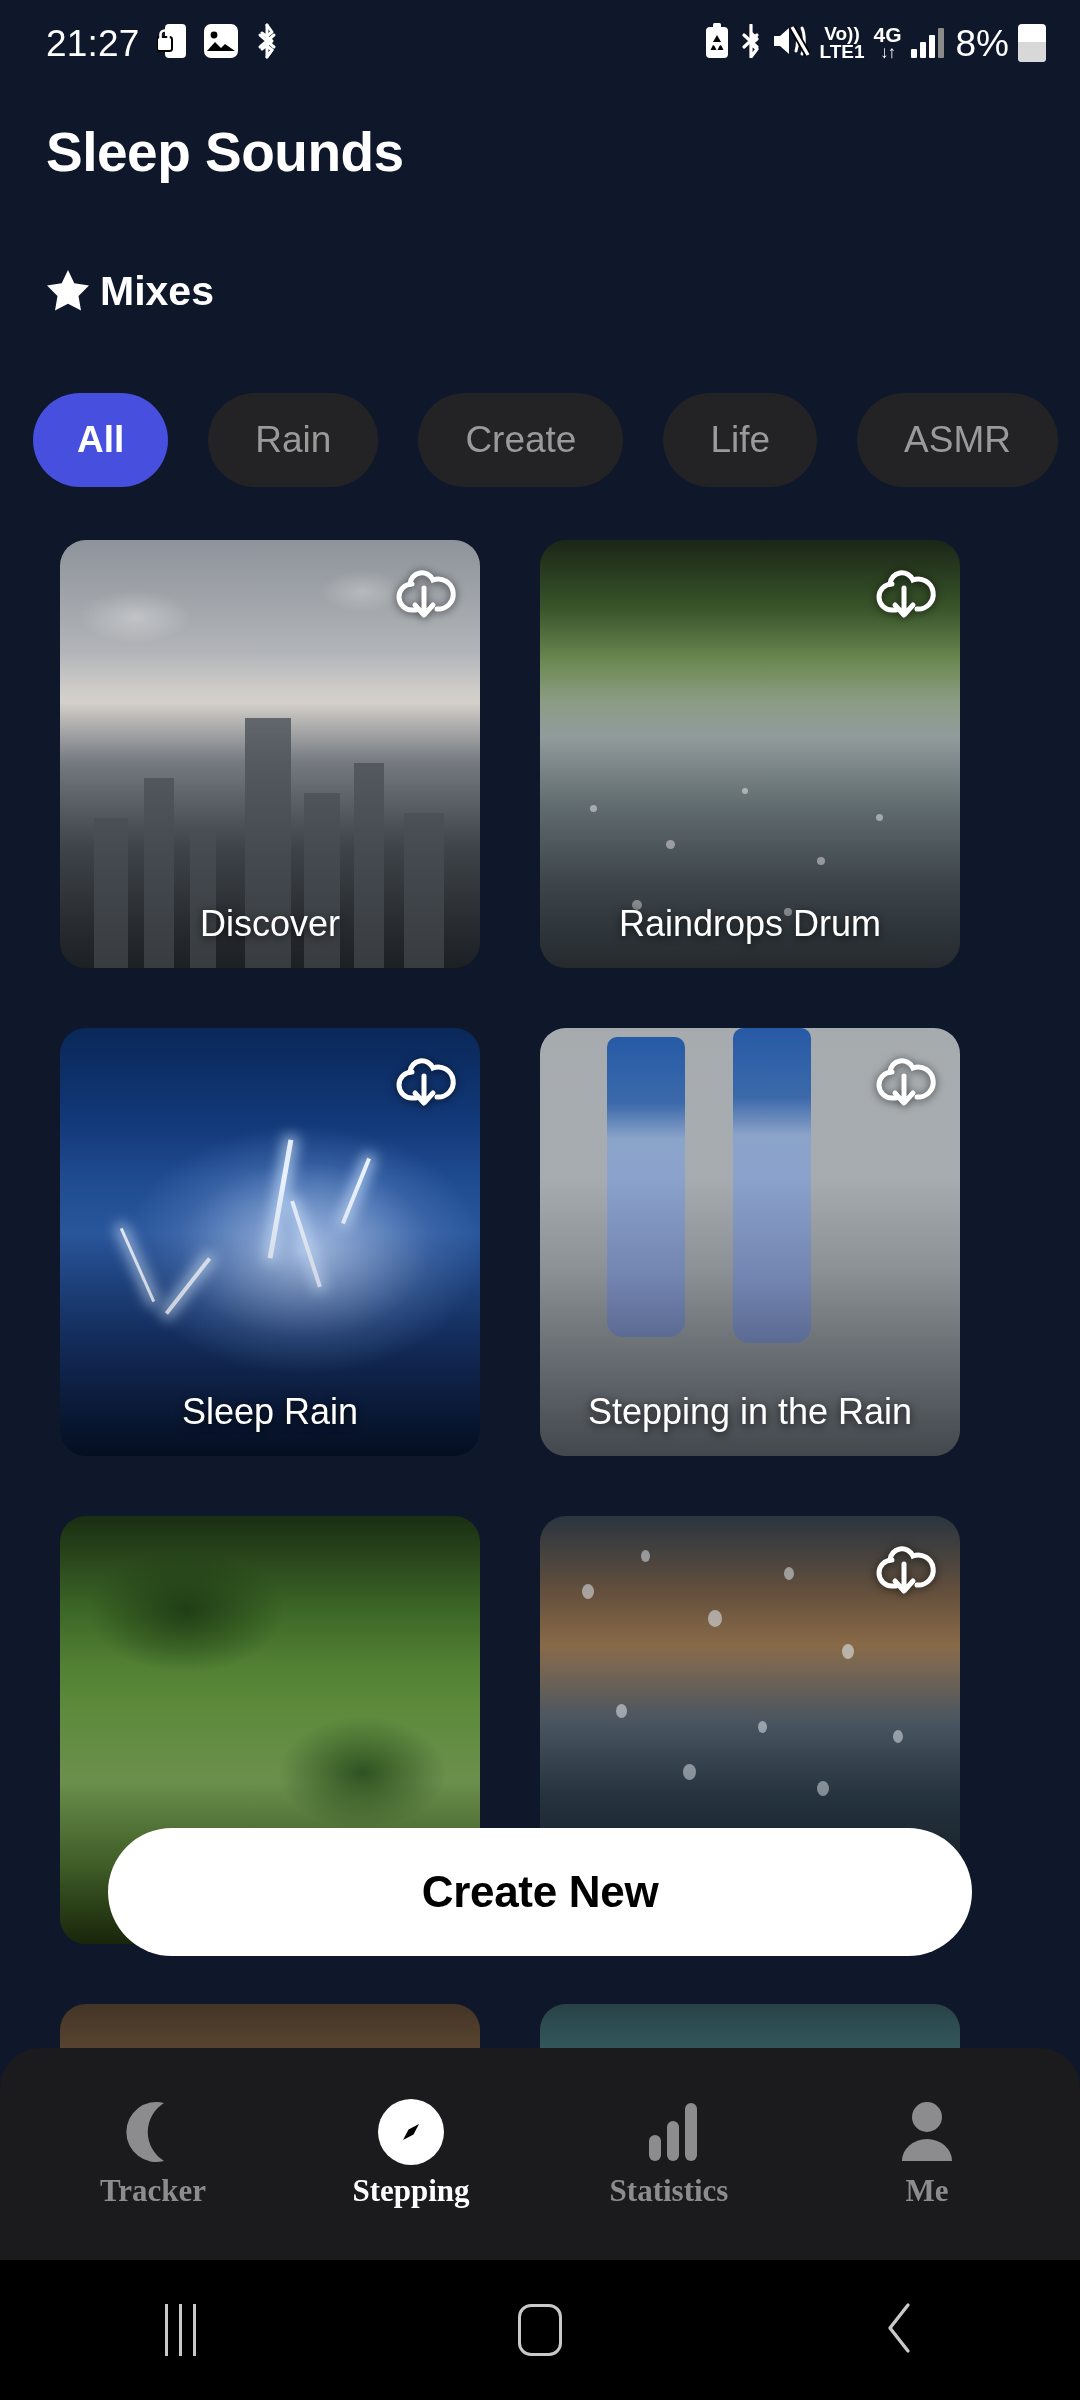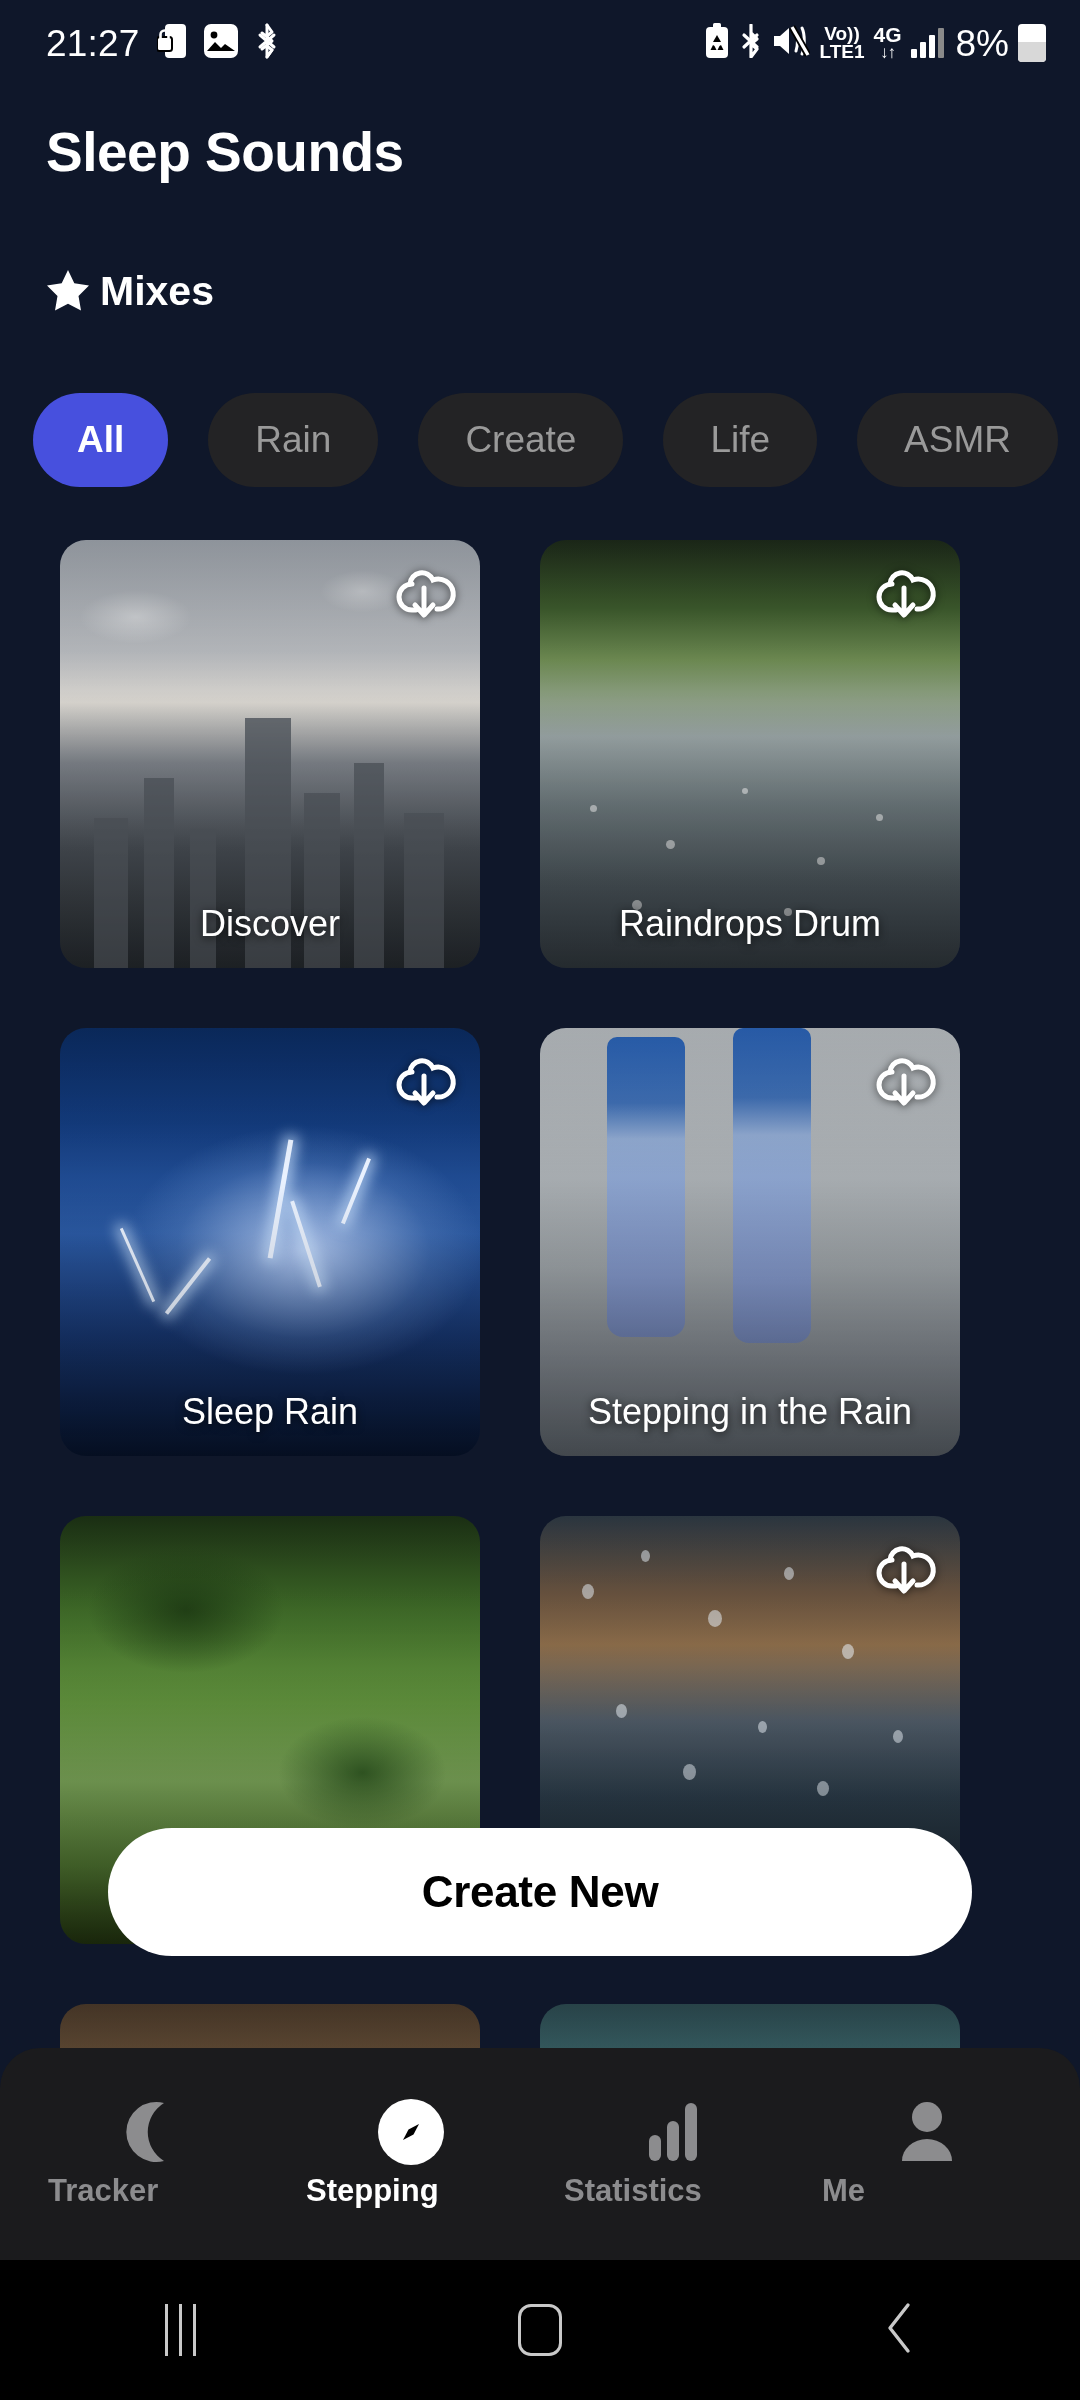--- a/index.html
+++ b/index.html
@@ -135,22 +135,23 @@
   }
 
   
   .bottomnav{
     position:absolute; left:0; bottom:140px; width:1080px; height:212px;
     background:#1b1b1d; border-radius:40px 40px 0 0;
     display:flex; align-items:center; justify-content:space-around;
     padding:0 24px;
   }
   .nav-item{
-    display:flex; flex-direction:column; gap:8px;
+    display:flex; flex-direction:column; align-items:center; gap:8px;
     width:210px;
+    font-family:Liberation Serif, serif;
   }
   .nav-item .ni{ height:66px; display:flex; align-items:center; justify-content:center; }
   .nav-item .nl{ font-size:31px; color:#8c8c8e; font-weight:700; }
   .nav-item.active .nl{ color:#fff; }
   .nav-badge{
     width:66px; height:66px; border-radius:50%; background:#fff;
     display:flex; align-items:center; justify-content:center;
   }
 
   

